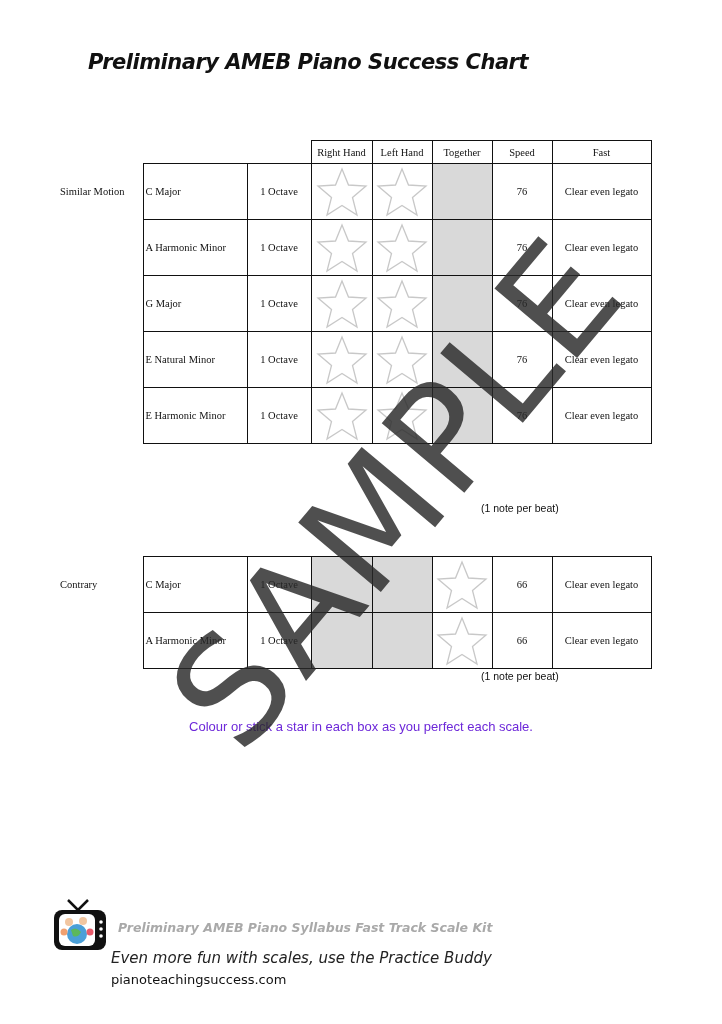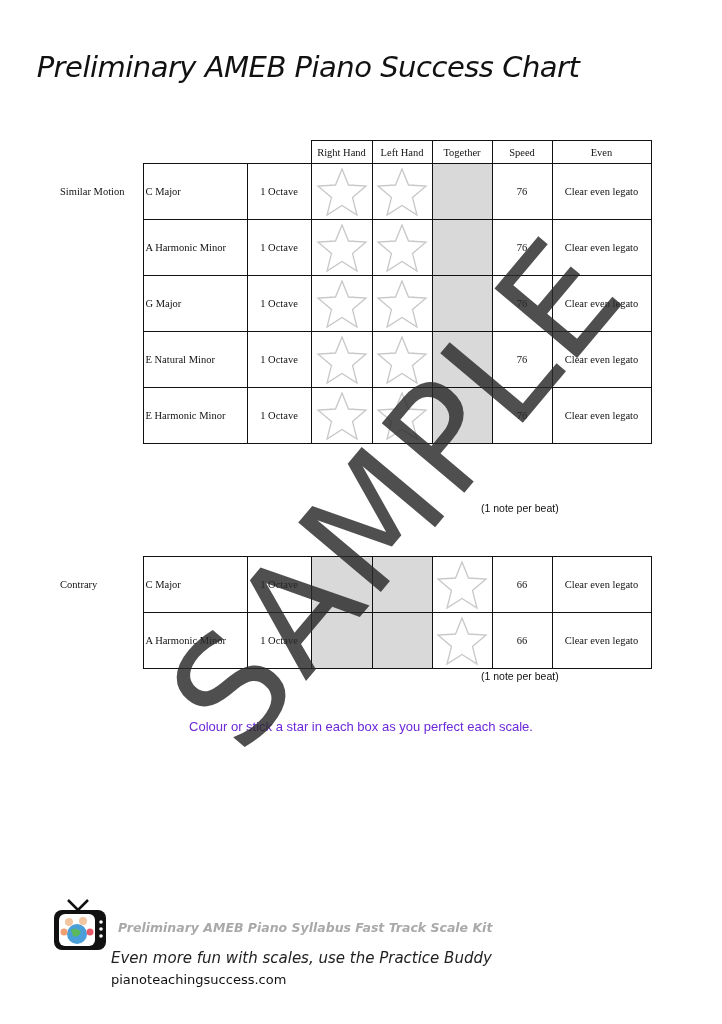--- a/index.html
+++ b/index.html
@@ -1,17 +1,17 @@
 <!DOCTYPE html>
 <html><head>
 <meta charset="utf-8">
 <style>
   html, body { margin: 0; padding: 0; background: #ffffff; }
   body { width: 722px; height: 1024px; position: relative; overflow: hidden; font-family: "DejaVu Sans", sans-serif; color: #111; }
-  .title { position: absolute; left: 0; top: 50px; width: 616px; text-align: center; font-family: "DejaVu Sans", sans-serif; font-weight: normal; font-style: italic; font-size: 29px; letter-spacing: -0.5px; color: #111; }
+  .title { position: absolute; left: 0; top: 50px; width: 616px; text-align: center; font-family: "DejaVu Sans", sans-serif; font-weight: bold; font-style: italic; font-size: 21px; letter-spacing: -0.5px; color: #111; }
   table.chart { position: absolute; border-collapse: collapse; font-family: Liberation Serif, serif; font-size: 10.5px; }
   table.chart td, table.chart th { border: 1.3px solid #111; padding: 0; font-weight: normal; }
   th.blank { border: none !important; }
   .hdr th { height: 22px; text-align: center; vertical-align: middle; }
   .rowlabel { border: none !important; text-align: left; padding-right: 4px !important; white-space: nowrap; margin-left: 22px; }
   td.scale { text-align: left; padding-left: 2px !important; }
   td.octave, td.speed, td.touch { text-align: center; }
   td.grey { background: #d9d9d9; }
   td.starcell { text-align: center; vertical-align: middle; }
   .star { display: block; margin: 0 auto; }
@@ -42,21 +42,21 @@
   </colgroup>
   <tbody>
       <tr class="hdr">
     <th class="blank"></th>
         <th class="blank"></th>
         <th class="blank"></th>
     <th>Right Hand</th>
     <th>Left Hand</th>
     <th>Together</th>
     <th>Speed</th>
-    <th>Even</th>
+    <th>Fast</th>
   </tr>
   <tr style="height:56px">
     <td class="rowlabel">Similar Motion</td>
     <td class="scale">C Major</td>
     <td class="octave">1 Octave</td>
     <td class="starcell">
           <svg class="star" width="52" height="50" viewBox="0 0 52 50">
             <polygon points="26,2 32.5,18 50,19 36.5,30.5 41,48 26,38.5 11,48 15.5,30.5 2,19 19.5,18" fill="none" stroke="#c8c8c8" stroke-width="1.3"></polygon>
           </svg>
         </td>

